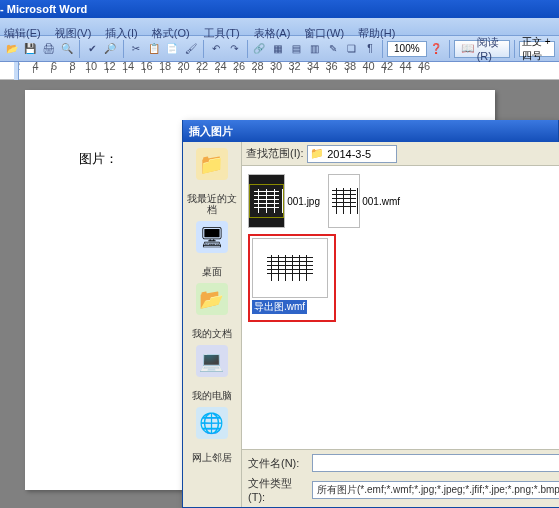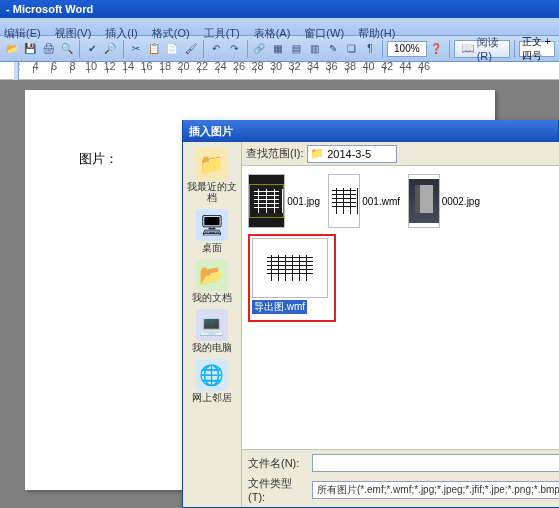--- a/index.html
+++ b/index.html
@@ -1,17 +1,17 @@
 <!DOCTYPE html>
 <html><head>
 <meta charset="utf-8">
 <style>
 *{box-sizing:border-box;margin:0;padding:0;font-family:"Microsoft YaHei",SimSun,Arial,sans-serif;font-size:11px}
 body{width:559px;height:508px;overflow:hidden;background:#fff;position:relative}
-.titlebar{height:18px;background:linear-gradient(#1e5fd6,#0e4cbf);color:#fff;display:flex;align-items:center;padding:0 6px;font-weight:bold}
+.titlebar{height:18px;background:linear-gradient(#1e5fd6,#0e4cbf);color:#fff;display:flex;align-items:center;padding:0 0;font-weight:bold}
 .menubar{height:18px;background:linear-gradient(#bdd5f5,#a6c5ef);display:flex;align-items:flex-start;padding:8px 4px;border-bottom:1px solid #7a9fd6}
 .menubar span{margin-right:14px;color:#2d3e72;cursor:default}
 .toolbar{height:26px;background:linear-gradient(#c6dbf7,#abc6ed);display:flex;align-items:center;padding:0 4px;border-bottom:1px solid #6f92cf;gap:2px}
 .tbtn{width:20px;height:20px;border:1px solid rgba(0,0,0,0);display:flex;align-items:center;justify-content:center;color:#3a4a7a;font-size:10px;border-radius:2px}
 .sep{width:1px;height:18px;background:#7a9fd6;margin:0 2px}
 .zoom{width:40px;height:16px;border:1px solid #7aa0d0;background:#fff;font-size:10px;text-align:center}
 .readbtn{height:18px;border:1px solid #7aa0d0;background:linear-gradient(#fefefe,#d8e6f8);padding:0 6px;display:flex;align-items:center;gap:2px;color:#2e3f70}
 .stylebox{width:44px;height:16px;border:1px solid #7aa0d0;background:#fff;font-size:10px;padding-left:2px;display:flex;align-items:center}
 .ruler{height:18px;background:#fff;border-bottom:1px solid #bcbcbc;display:flex;align-items:center;font-size:8px;color:#555;position:relative;overflow:hidden}
 .ruler-track{position:absolute;left:14px;right:0;height:100%;display:flex}
@@ -19,21 +19,21 @@
 .ruler-tick span{position:absolute;top:-8px;left:-4px;width:12px}
 .doc-area{position:absolute;left:0;top:80px;right:0;bottom:0;background:#808080}
 .page{position:absolute;left:25px;top:10px;width:470px;height:400px;background:#fff;box-shadow:2px 2px 4px rgba(0,0,0,.3);padding:60px 54px}
 .page-text{color:#000;font-size:13px}
 .dialog{position:absolute;left:182px;top:120px;right:0;bottom:0;background:#701a75;border:1px solid #1149a3;border-top:none;box-shadow:3px 3px 8px rgba(0,0,0,.3)}
 .dlg-title{height:22px;background:linear-gradient(#3a78e0,#144eb8);color:#fff;display:flex;align-items:center;padding:0 6px;font-weight:bold;font-size:12px}
 .dlg-body{display:flex;height:calc(100% - 22px)}
 .places{width:64px;background:#ece9d8;border-right:1px solid #c0c0b0;padding-top:4px;display:flex;flex-direction:column;align-items:center;gap:2px}
 .place{width:58px;display:flex;flex-direction:column;align-items:center;padding:2px 0;cursor:default}
 .place-ico{width:32px;height:32px;border-radius:4px;display:flex;align-items:center;justify-content:center;font-size:20px}
-.place-lbl{font-size:10px;color:#333;text-align:center;line-height:11px;margin-top:1px}
+.place-lbl{font-size:10px;color:#333;text-align:center;line-height:11px;margin-top:13px}
 .browser{flex:1;display:flex;flex-direction:column;background:#fff}
 .lookrow{height:24px;background:#ece9d8;border-bottom:1px solid #c0c0b0;display:flex;align-items:center;padding:0 4px;gap:4px}
 .lookrow label{color:#333}
 .folder-chip{display:flex;align-items:center;gap:3px;border:1px solid #88a0c0;background:#fff;height:18px;padding:0 4px 0 2px;min-width:90px}
 .folder-ico{color:#e8b030}
 .thumbs{flex:1;background:#fff;padding:8px 6px;display:flex;flex-direction:column;gap:6px;overflow:hidden}
 .row1{display:flex;gap:8px}
 .thumb{width:72px;display:flex;flex-direction:row;align-items:center;gap:2px}
 .thumb-box{width:72px;height:54px;border:1px solid #bcbcbc;background:#fff;display:flex;align-items:center;justify-content:center;overflow:hidden}
 .tb-dark{background:#1a1a1a}
@@ -238,26 +238,20 @@
                 <div class="cad"></div>
               </div>
               <div class="thumb-lbl">001.jpg</div>
             </div>
             <div class="thumb">
               <div class="thumb-box">
                 <div class="cad-white"></div>
               </div>
               <div class="thumb-lbl">001.wmf</div>
             </div>
-            <div class="thumb">
-              <div class="thumb-box">
-                <div class="screenshot"></div>
-              </div>
-              <div class="thumb-lbl">0002.jpg</div>
-            </div>
           </div>
         <div class="sel-wrap">
           <div class="sel-box">
             <div class="cad-white"></div>
           </div>
           <div class="sel-lbl">导出图.wmf</div>
         </div>
       </div>
       <div class="bottom">
         <div class="brow">

